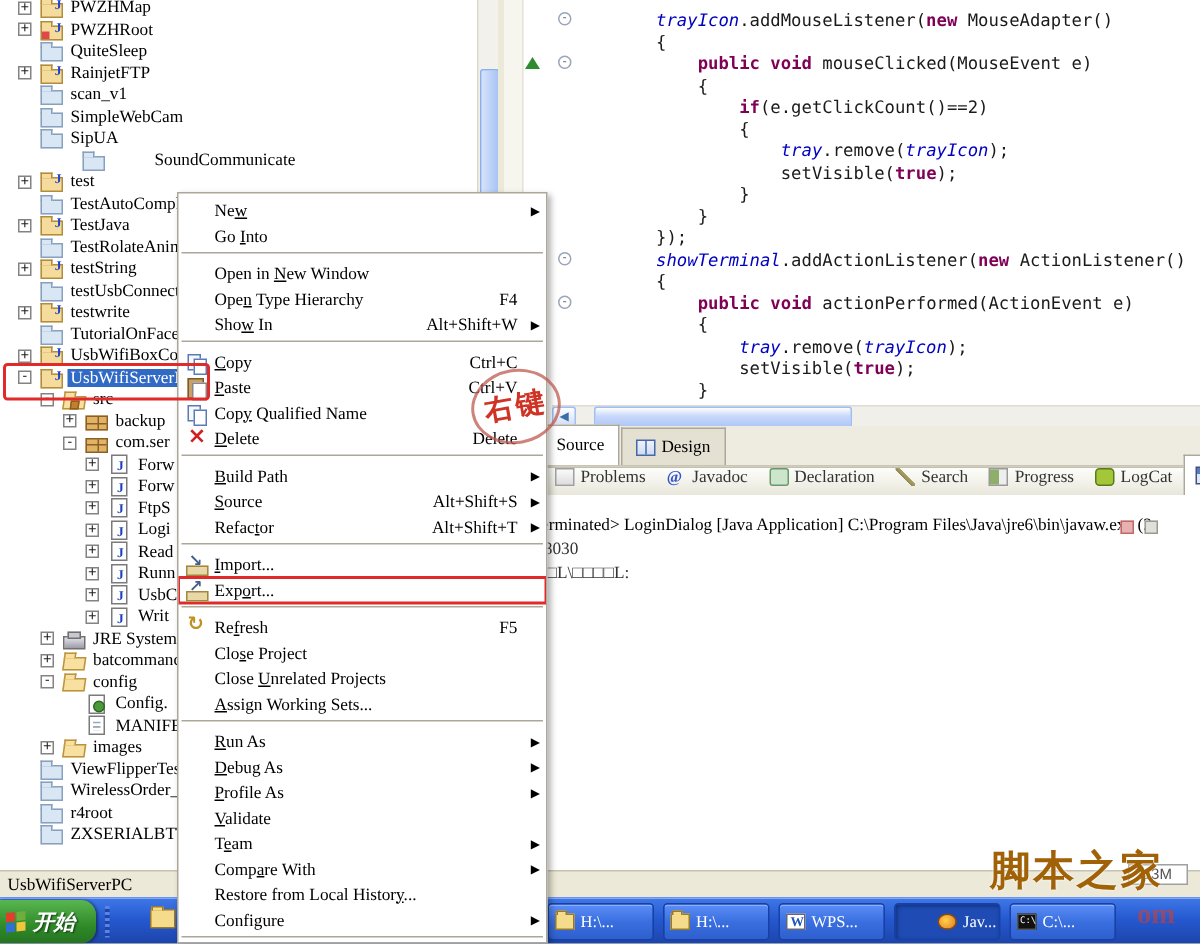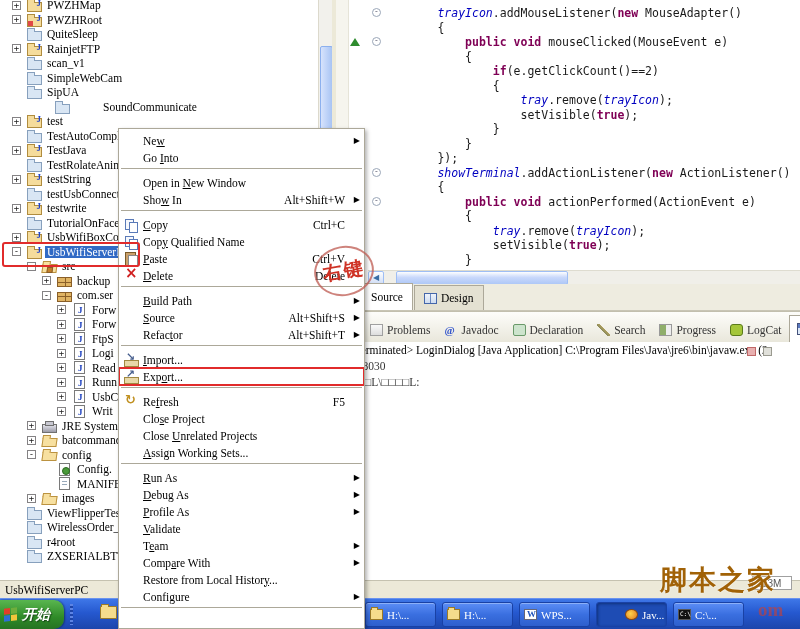--- a/index.html
+++ b/index.html
@@ -53,21 +53,21 @@
   .hs-thumb{position:absolute;left:28px;top:0;width:170px;height:12px;background:linear-gradient(#fdfeff,#c9d8fb 45%,#aec8f7);border:1px solid #9ebef5;border-radius:2px;}
   
   .editor-tabs{position:absolute;left:333px;top:284px;width:467px;height:26px;background:#eeece0;border-bottom:1px solid #c8c5b5;display:flex;align-items:flex-end;}
   .etab{display:flex;align-items:center;height:24px;padding:0 9px;border:1px solid #aca899;border-bottom:none;background:#e4e1d2;margin-right:1px;}
   .etab.sel{background:#fff;height:26px;}
   .etab:first-child{margin-left:28px;}
   .design-icon{width:13px;height:11px;box-sizing:border-box;border:1px solid #4466aa;margin-right:4px;
      background:linear-gradient(#eef3fb,#cfdcf0) ,linear-gradient(90deg,transparent 5px,#7a96c8 5px,#7a96c8 6px,transparent 6px);
      background-blend-mode:multiply;}
   
-  .views-bar{position:absolute;left:333px;top:311px;width:467px;height:31px;background:linear-gradient(#fdfdfa,#e9e7db);border-top:1px solid #c2bfae;display:flex;align-items:flex-end;padding-left:30px;box-sizing:border-box;}
+  .views-bar{position:absolute;left:333px;top:311px;width:467px;height:19px;background:linear-gradient(#fdfdfa,#e9e7db);border-top:1px solid #c2bfae;display:flex;align-items:flex-end;padding-left:30px;box-sizing:border-box;}
   .vtab{display:flex;align-items:center;height:24px;padding:0 7px;color:#333;white-space:nowrap;}
   .vtab.sel{background:#fff;border:1px solid #aca899;border-bottom:none;height:26px;}
   .vticon{width:13px;height:12px;position:relative;margin-right:4px;flex:none;box-sizing:border-box;}
   .vi-problems{border:1px solid #a0a0a0;background:linear-gradient(#fafafa,#ddd);}
   .vi-javadoc::after{content:"@";color:#3355cc;font:bold 11px/12px "Liberation Serif",serif;}
   .vi-declaration{border:1px solid #6a9a6a;background:#cde4cd;border-radius:2px;}
   .vi-search{background:linear-gradient(45deg,transparent 42%,#8a8a5a 42%,#b0a060 58%,transparent 58%);}
   .vi-progress{border:1px solid #999;background:linear-gradient(90deg,#8fae6a 55%,#eee 55%);}
   .vi-logcat{background:#a4c639;border:1px solid #5a7a1a;border-radius:3px;}
   .vi-console{border:1px solid #44517a;background:linear-gradient(#5a79c0 4px,#dce8f8 4px);}
@@ -447,40 +447,46 @@
         <span class="marrow"></span>
       </div>
       <div class="menu-sep"></div>
       <div class="menu-item">
         <span class="mi"></span>
         <span class="mlabel">Open in <u>N</u>ew Window</span>
         <span class="marrow"></span>
       </div>
       <div class="menu-item">
         <span class="mi"></span>
+        <span class="mlabel">Ope<u>n</u> Type Hierarchy</span>
+        <span class="maccel">F4</span>
+        <span class="marrow"></span>
+      </div>
+      <div class="menu-item">
+        <span class="mi"></span>
         <span class="mlabel">Sho<u>w</u> In</span>
         <span class="maccel">Alt+Shift+W</span>
         <span class="marrow">▶</span>
       </div>
       <div class="menu-sep"></div>
       <div class="menu-item">
         <span class="mi mi-copy"></span>
         <span class="mlabel"><u>C</u>opy</span>
         <span class="maccel">Ctrl+C</span>
         <span class="marrow"></span>
       </div>
       <div class="menu-item">
-        <span class="mi mi-copy"></span>
-        <span class="mlabel">Cop<u>y</u> Qualified Name</span>
-        <span class="marrow"></span>
-      </div>
-      <div class="menu-item">
         <span class="mi mi-paste"></span>
         <span class="mlabel"><u>P</u>aste</span>
         <span class="maccel">Ctrl+V</span>
+        <span class="marrow"></span>
+      </div>
+      <div class="menu-item">
+        <span class="mi mi-copy"></span>
+        <span class="mlabel">Cop<u>y</u> Qualified Name</span>
         <span class="marrow"></span>
       </div>
       <div class="menu-item">
         <span class="mi mi-delete"></span>
         <span class="mlabel"><u>D</u>elete</span>
         <span class="maccel">Delete</span>
         <span class="marrow"></span>
       </div>
       <div class="menu-sep"></div>
       <div class="menu-item">

